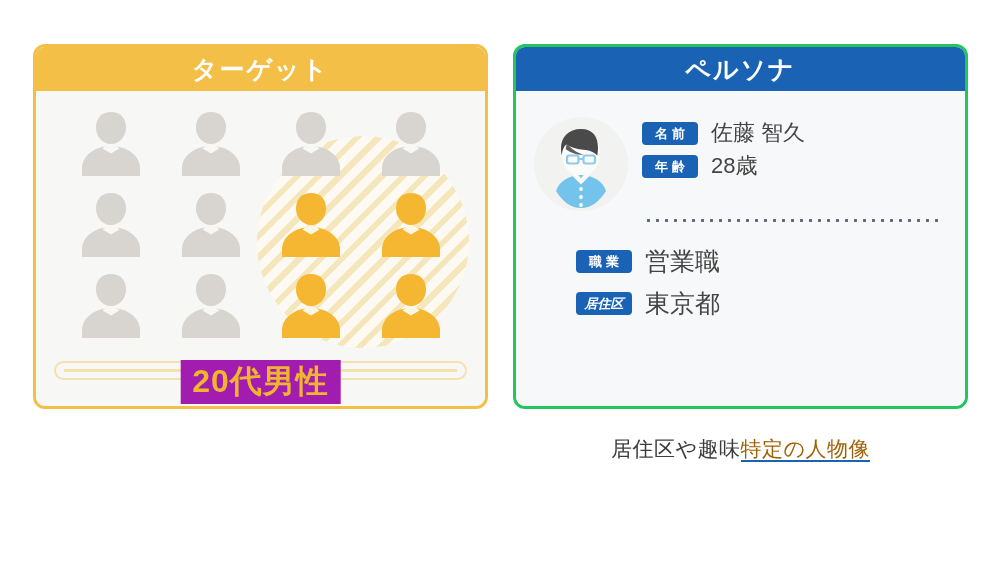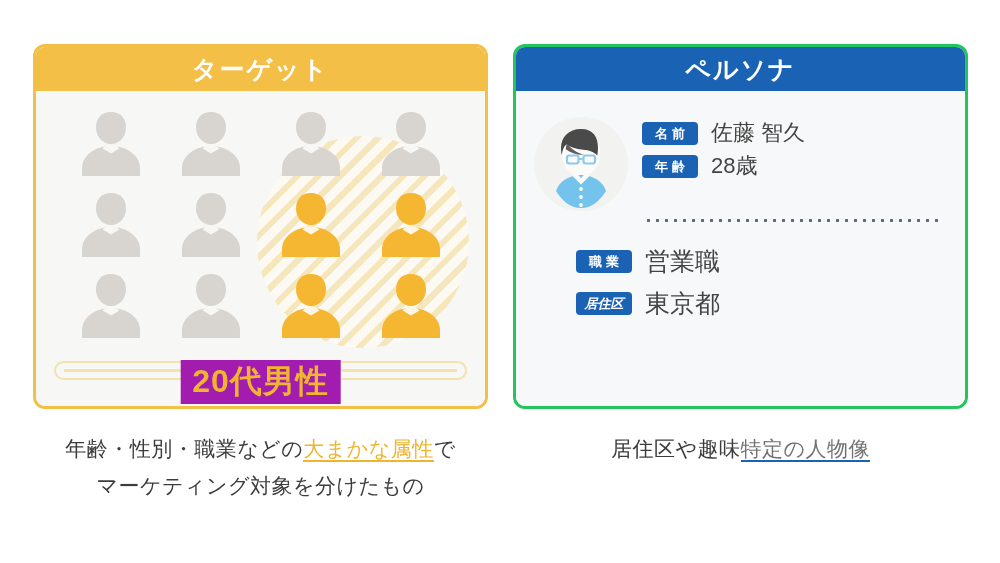--- a/index.html
+++ b/index.html
@@ -211,21 +211,21 @@
     color: #3c3c3c;
     font-size: 21px;
     line-height: 1.75;
     letter-spacing: 0.5px;
   }
   .hl-orange {
     color: #f0b52e;
     border-bottom: 2px solid #f0b52e;
   }
   .hl-blue {
-    color: #737373;
+    color: #a16207;
     border-bottom: 2px solid #1a62b3;
   }
 </style>
 </head>
 <body>
 
 <div class="stage">
 
   <div class="column left">
 
@@ -381,26 +381,20 @@
 
         <div class="segment-band">
           <div class="band-line"></div>
           <div class="band-pill"></div>
           <div class="band-label">20代男性</div>
         </div>
 
       </div>
     </div>
 
-    <div class="caption">
-      <div>
-        <span>年齢・性別・職業などの</span><span class="hl-orange">大まかな属性</span><span>で</span>
-      </div>
-      <div>マーケティング対象を分けたもの</div>
-    </div>
   </div>
 
   <div class="column right">
 
     <div class="card persona">
 
       <div class="card-header">ペルソナ</div>
 
       <div class="card-body">
 

